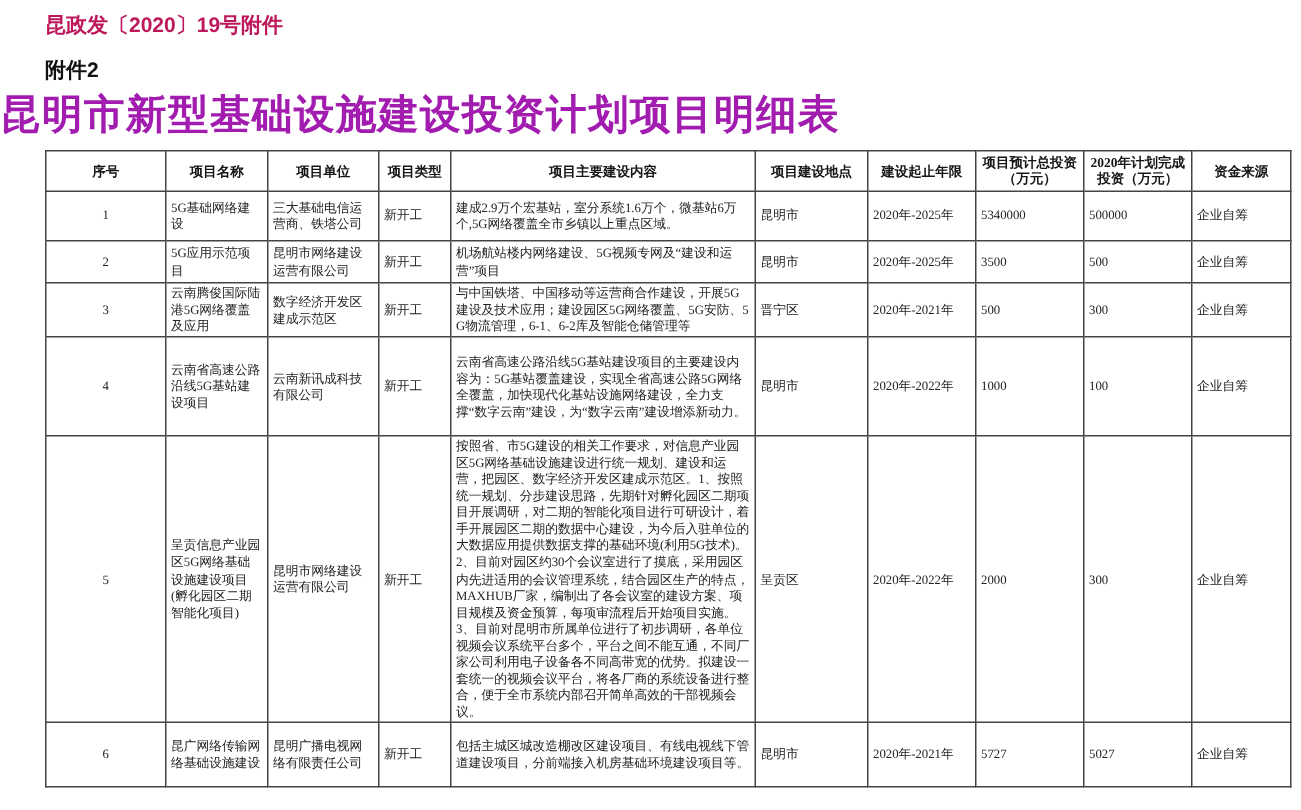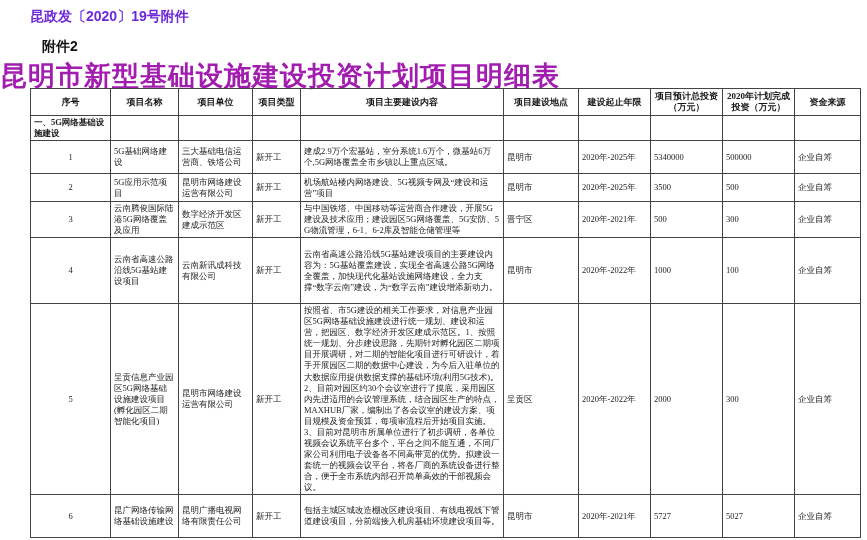--- a/index.html
+++ b/index.html
@@ -7,34 +7,34 @@
     position:relative;
     width:867px;height:540px;
     background:#ffffff;
     color:#1a1a1a;
     font-family:"Liberation Serif","DejaVu Serif",serif;
     overflow:hidden;
   }
   .ref{
     position:absolute;left:30px;top:8px;
     font-family:"Liberation Sans","DejaVu Sans",sans-serif;
-    font-weight:bold;font-size:14px;color:#6d28d9;
+    font-weight:bold;font-size:14px;color:#be185d;
   }
   .attach{
     position:absolute;left:30px;top:38px;
     font-family:"Liberation Sans","DejaVu Sans",sans-serif;
-    font-weight:bold;font-size:14px;color:#111;margin-left:12px;
+    font-weight:bold;font-size:14px;color:#111;
   }
   .title{
     position:absolute;left:0;top:58px;width:100%;
     text-align:left;
     font-size:27px;font-weight:bold;letter-spacing:1px;color:#a21caf;
   }
   table.grid{
-    position:absolute;left:30px;top:88px;
+    position:absolute;left:30px;top:100px;
     width:830px;
     border-collapse:collapse;
     table-layout:fixed;
   }
   table.grid th,table.grid td{
     border:1px solid #444;
     padding:1px 3px;
     vertical-align:middle;
     overflow:hidden;
     word-break:break-all;
@@ -89,32 +89,20 @@
         <th>项目类型</th>
         <th>项目主要建设内容</th>
         <th>项目建设地点</th>
         <th>建设起止年限</th>
         <th>项目预计总投资（万元）</th>
         <th>2020年计划完成投资（万元）</th>
         <th>资金来源</th>
       </tr>
     </thead>
     <tbody>
-      <tr class="secrow">
-        <td class="sec">一、5G网络基础设施建设</td>
-        <td></td>
-        <td></td>
-        <td></td>
-        <td></td>
-        <td></td>
-        <td></td>
-        <td></td>
-        <td></td>
-        <td></td>
-      </tr>
 
       <tr class="r1">
         <td class="c-no">1</td>
         <td class="c-name">5G基础网络建设</td>
         <td class="c-unit">三大基础电信运营商、铁塔公司</td>
         <td class="c-type">新开工</td>
         <td class="c-content">建成2.9万个宏基站，室分系统1.6万个，微基站6万个,5G网络覆盖全市乡镇以上重点区域。</td>
         <td class="c-loc">昆明市</td>
         <td class="c-period">2020年-2025年</td>
         <td class="c-total">5340000</td>

